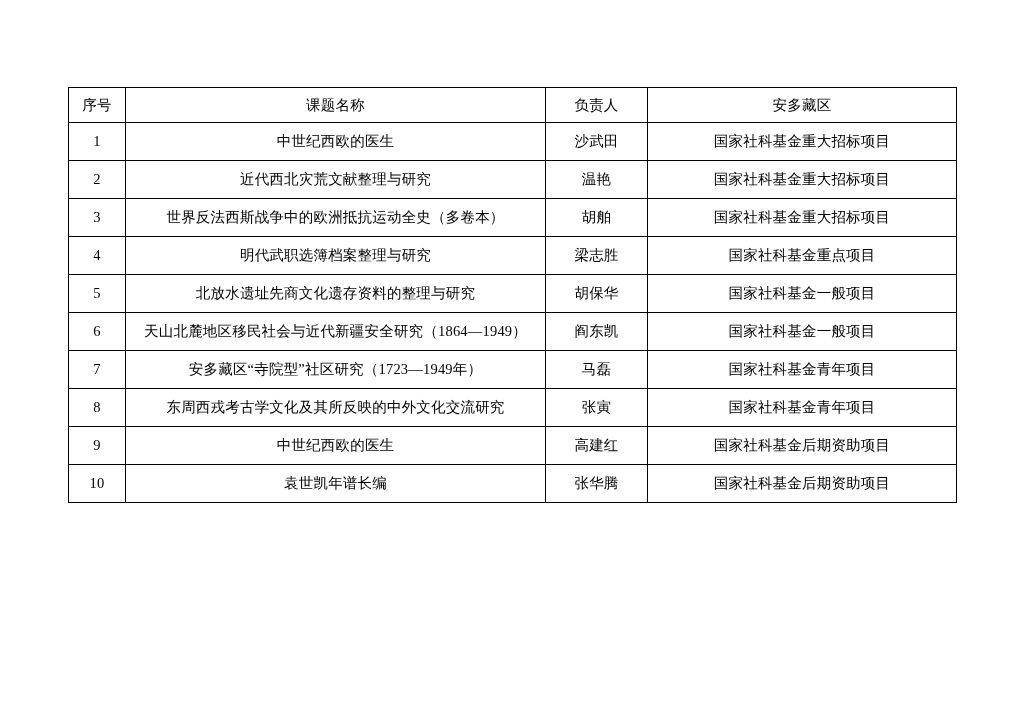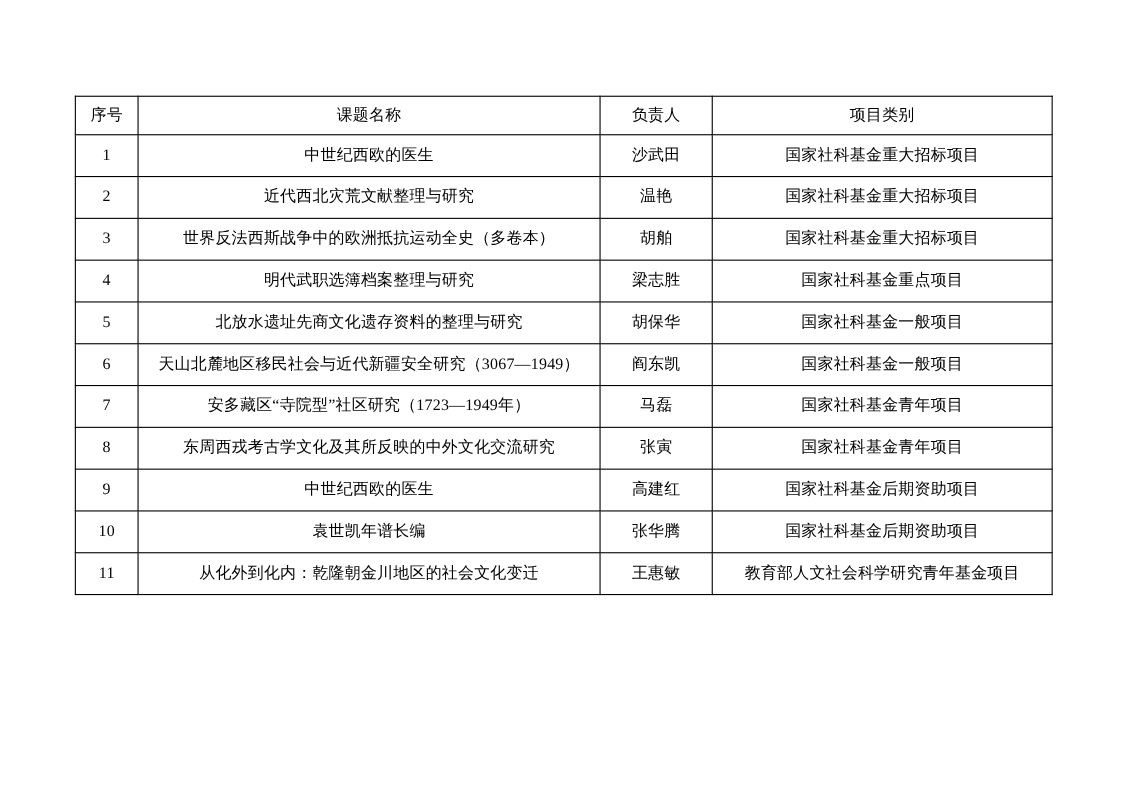--- a/index.html
+++ b/index.html
@@ -77,21 +77,21 @@
           <td>
               <span class="cell-inner">序号</span>
             </td>
           <td>
               <span class="cell-inner">课题名称</span>
             </td>
           <td>
               <span class="cell-inner">负责人</span>
             </td>
           <td>
-              <span class="cell-inner">项目类别</span>
+              <span class="cell-inner">安多藏区</span>
             </td>
         </tr>
       </thead>
       <tbody>
         <tr>
           <td>
               <span class="cell-inner">1</span>
             </td>
           <td>
               <span class="cell-inner">中世纪西欧的医生</span>
@@ -157,21 +157,21 @@
             </td>
           <td>
               <span class="cell-inner">国家社科基金一般项目</span>
             </td>
         </tr>
         <tr>
           <td>
               <span class="cell-inner">6</span>
             </td>
           <td>
-              <span class="cell-inner">天山北麓地区移民社会与近代新疆安全研究（3067—1949）</span>
+              <span class="cell-inner">天山北麓地区移民社会与近代新疆安全研究（1864—1949）</span>
             </td>
           <td>
               <span class="cell-inner">阎东凯</span>
             </td>
           <td>
               <span class="cell-inner">国家社科基金一般项目</span>
             </td>
         </tr>
         <tr>
           <td>
@@ -220,32 +220,18 @@
               <span class="cell-inner">10</span>
             </td>
           <td>
               <span class="cell-inner">袁世凯年谱长编</span>
             </td>
           <td>
               <span class="cell-inner">张华腾</span>
             </td>
           <td>
               <span class="cell-inner">国家社科基金后期资助项目</span>
-            </td>
-        </tr>
-        <tr>
-          <td>
-              <span class="cell-inner">11</span>
-            </td>
-          <td>
-              <span class="cell-inner">从化外到化内：乾隆朝金川地区的社会文化变迁</span>
-            </td>
-          <td>
-              <span class="cell-inner">王惠敏</span>
-            </td>
-          <td>
-              <span class="cell-inner">教育部人文社会科学研究青年基金项目</span>
             </td>
         </tr>
       </tbody>
     </table>
   </div>
 </div>
 
 </body></html>

